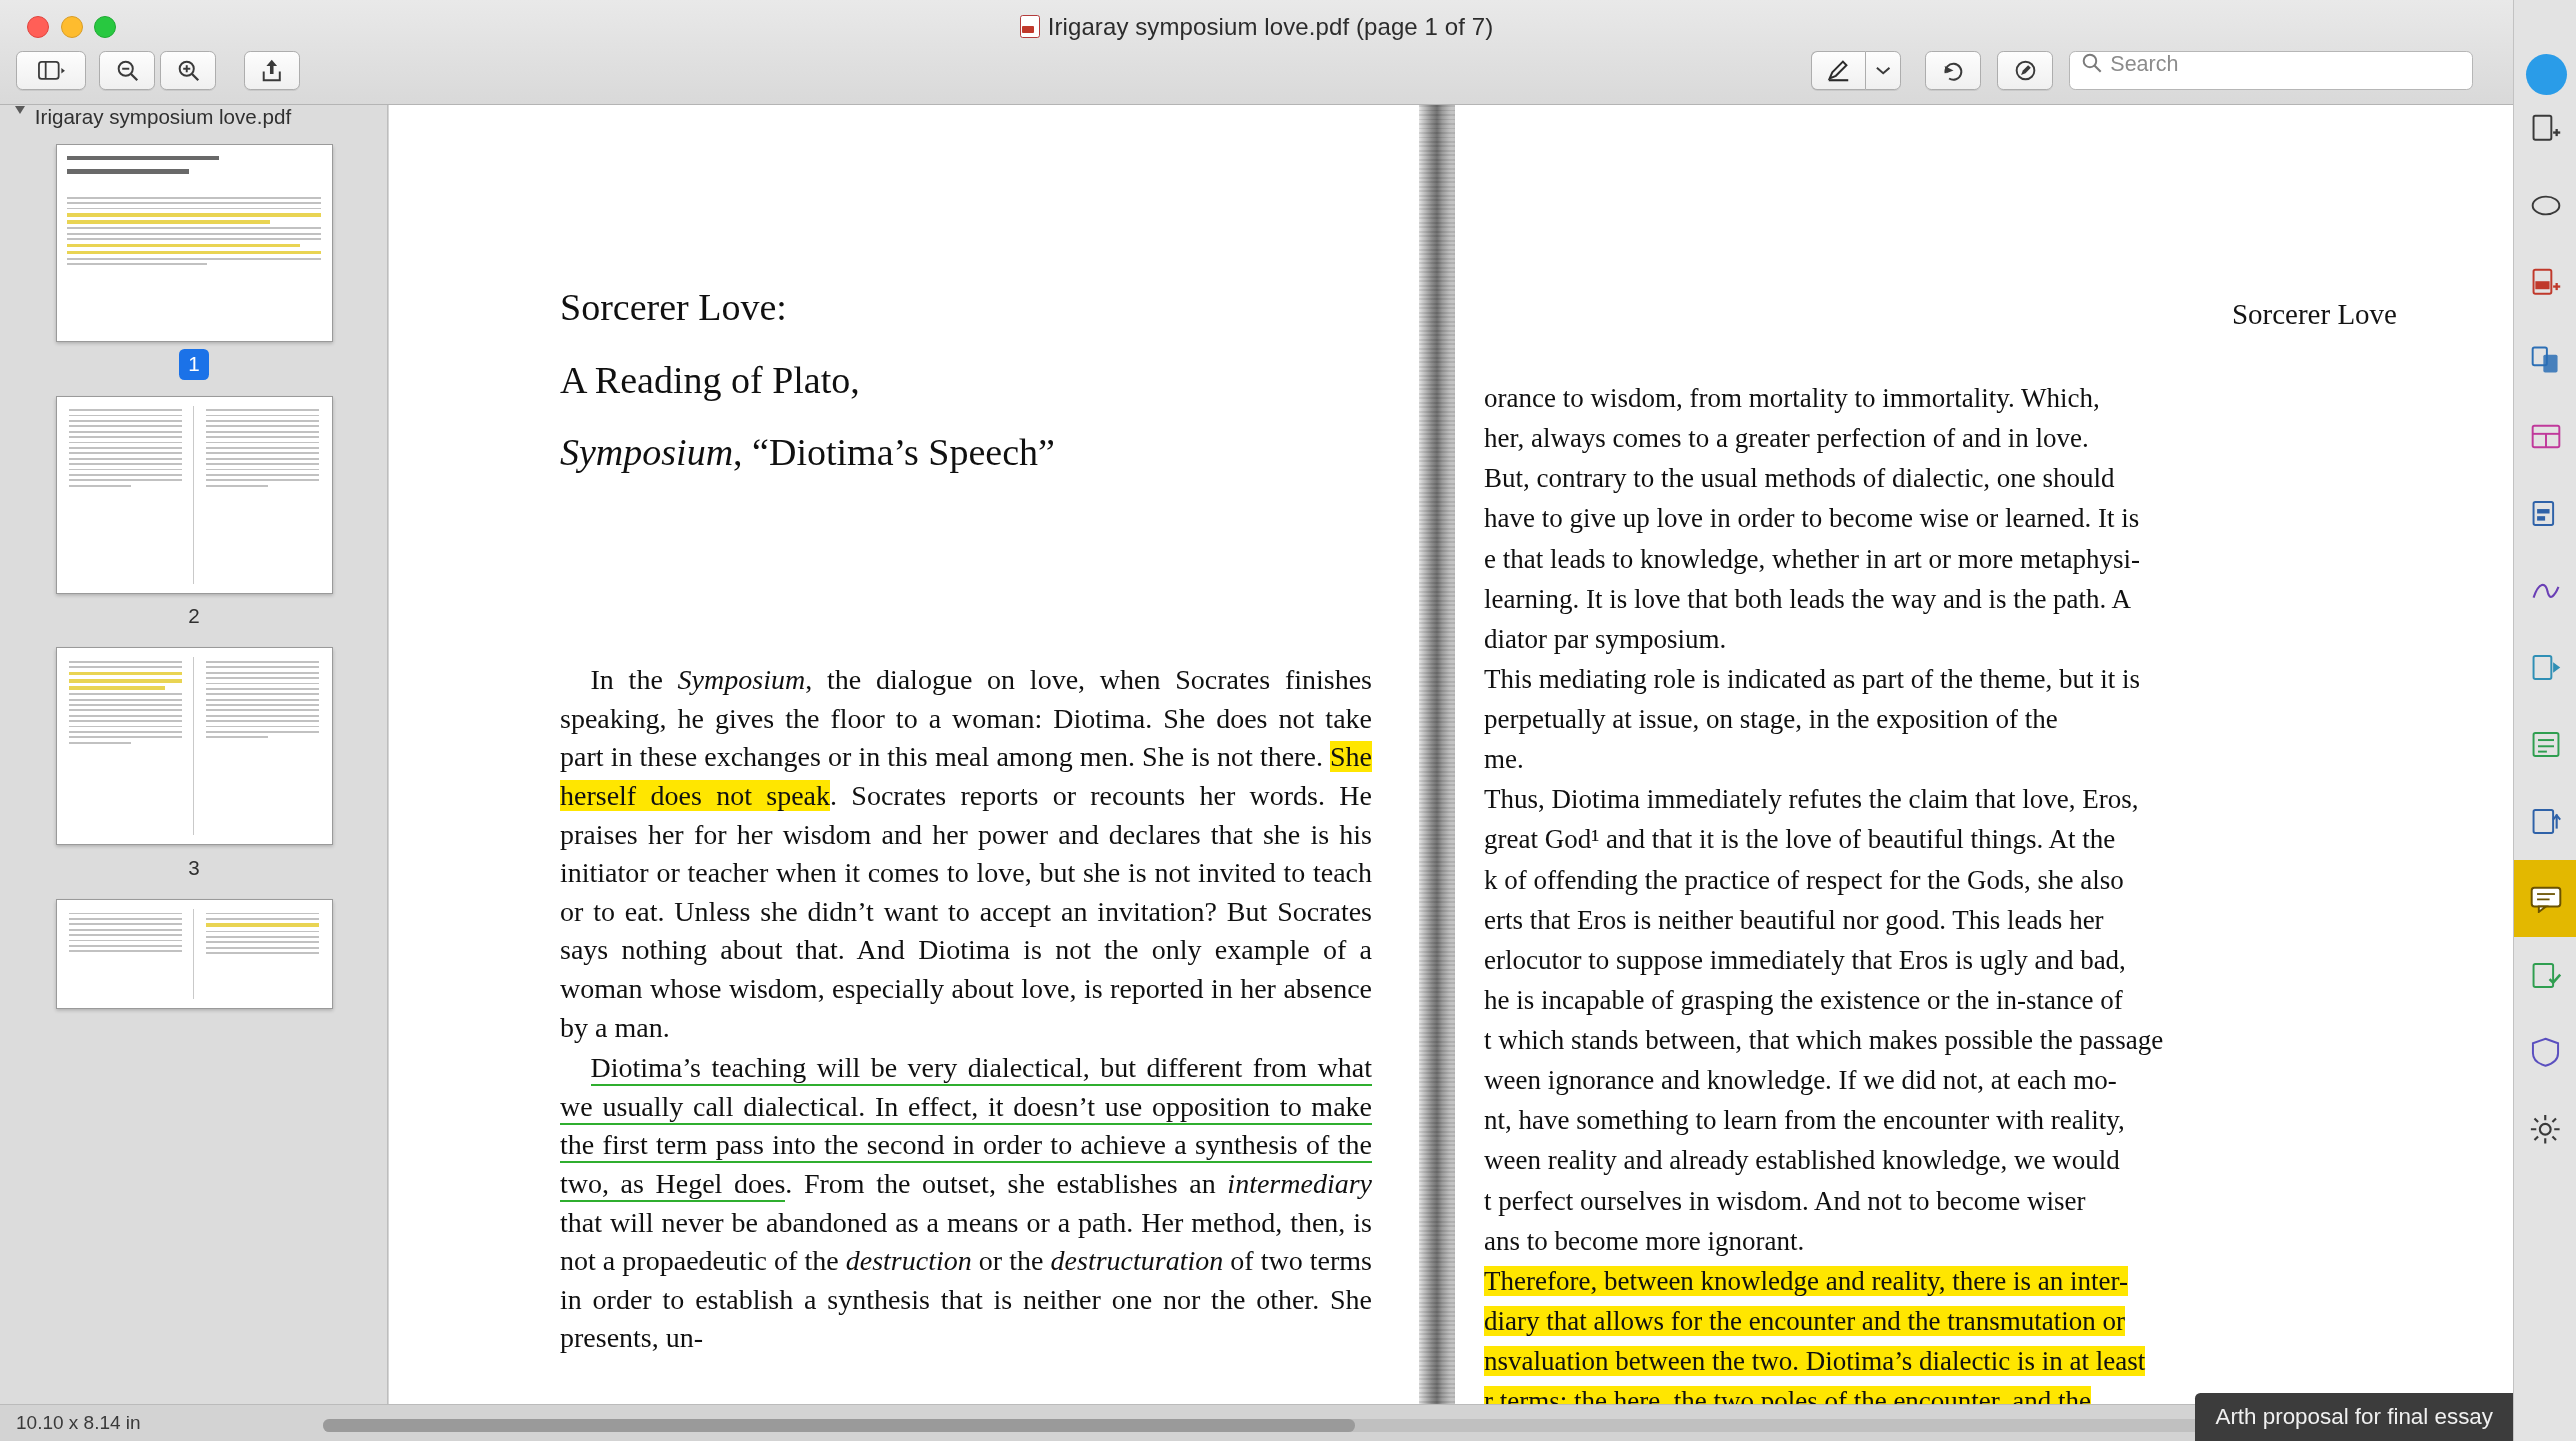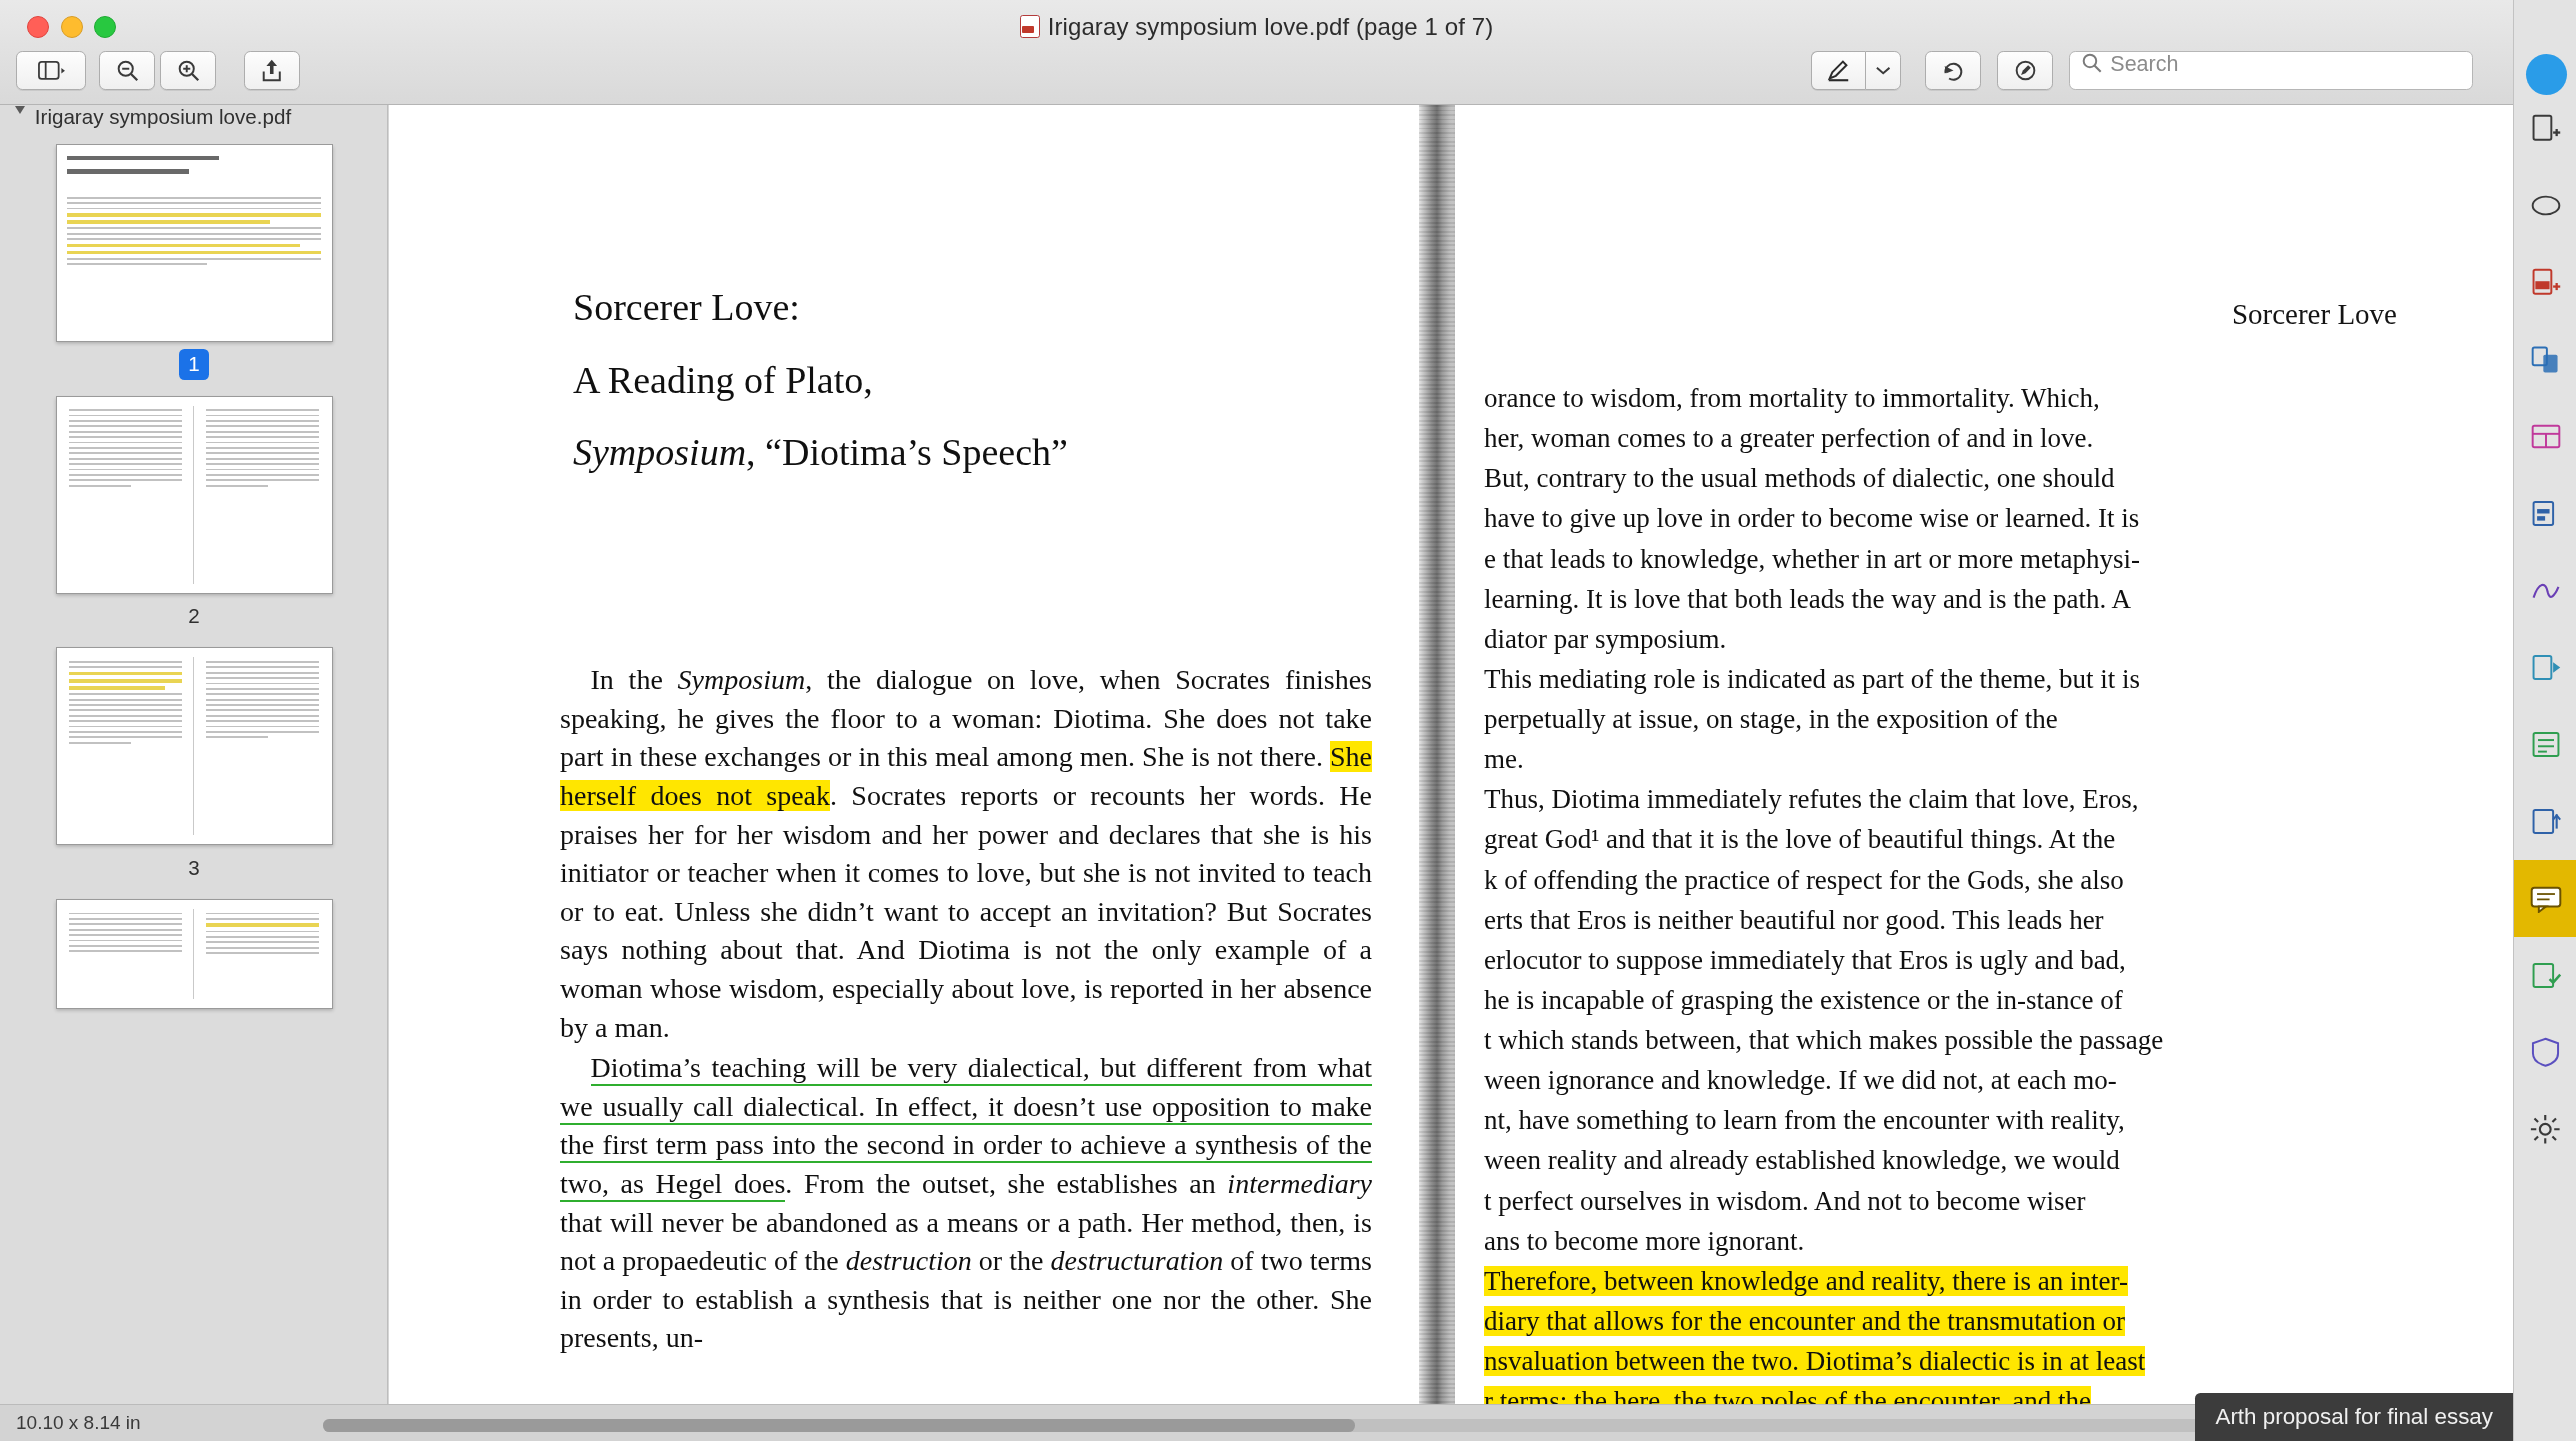--- a/index.html
+++ b/index.html
@@ -241,21 +241,21 @@
     background: repeating-linear-gradient(to bottom, rgba(0,0,0,.18) 0 1.8px, rgba(255,255,255,.05) 1.8px 4.5px);
     opacity:.5;
   }
 
   .doc-text {
     font-family: "Liberation Serif", serif;
     color: #101010;
   }
   .title-block {
     position: absolute;
-    left: 184px; top: 180px;
+    left: 171px; top: 180px;
     width: 808px;
   }
   .title-block .t {
     font-size: 38px;
     line-height: 1.2;
     margin-bottom: 27px;
     white-space: nowrap;
   }
   .title-block .t em { font-style: italic; }
 
@@ -614,21 +614,21 @@
     </div>
 
     <div class="gutter"></div>
 
     <div class="page page-right">
       <div class="page-right-inner">
         <div class="running-head">Sorcerer Love</div>
 
         <div class="body-right">
           <p>orance to wisdom, from mortality to immortality. Which,</p>
-          <p>her, woman comes to a greater perfection of and in love.</p>
+          <p>her, always comes to a greater perfection of and in love.</p>
           <p>But, contrary to the usual methods of dialectic, one should</p>
           <p>have to give up love in order to become wise or learned. It is</p>
           <p>e that leads to knowledge, whether in art or more metaphysi-</p>
           <p>learning. It is love that both leads the way and is the path. A</p>
           <p>diator par symposium.</p>
           <p>This mediating role is indicated as part of the theme, but it is</p>
           <p>perpetually at issue, on stage, in the exposition of the</p>
           <p>me.</p>
           <p>Thus, Diotima immediately refutes the claim that love, Eros,</p>
           <p>great God¹ and that it is the love of beautiful things. At the</p>

